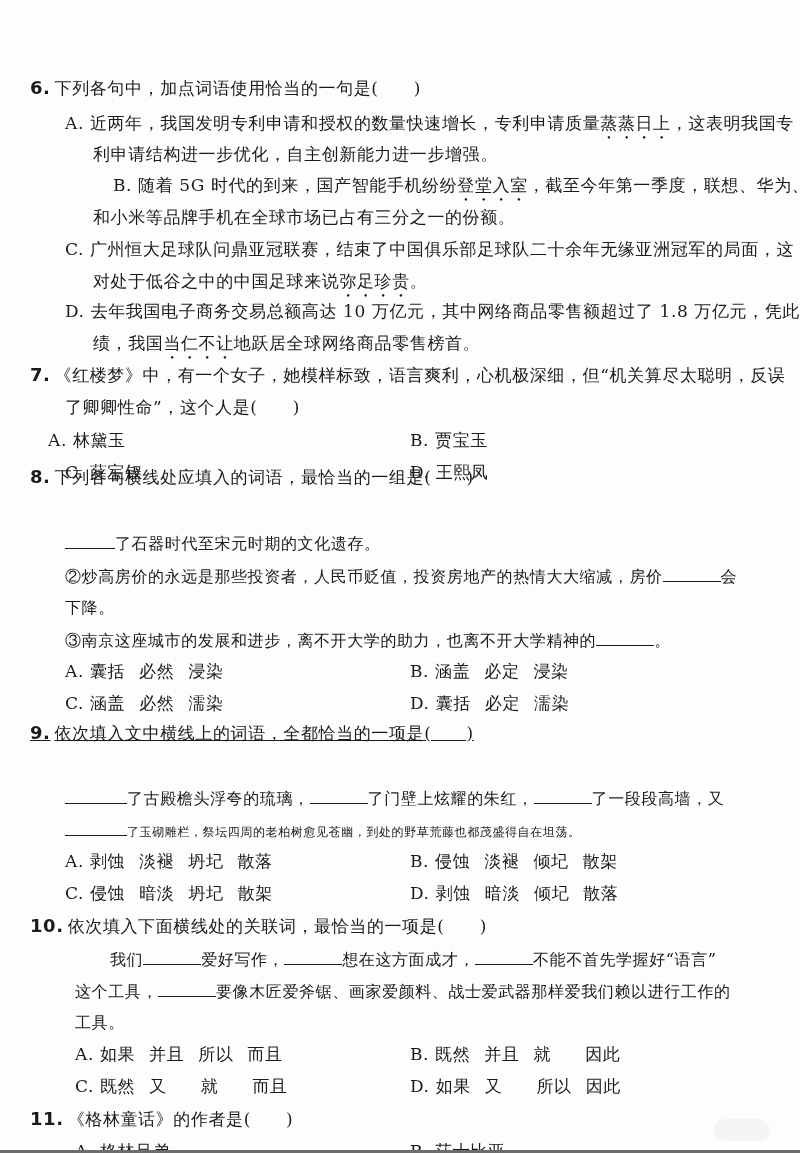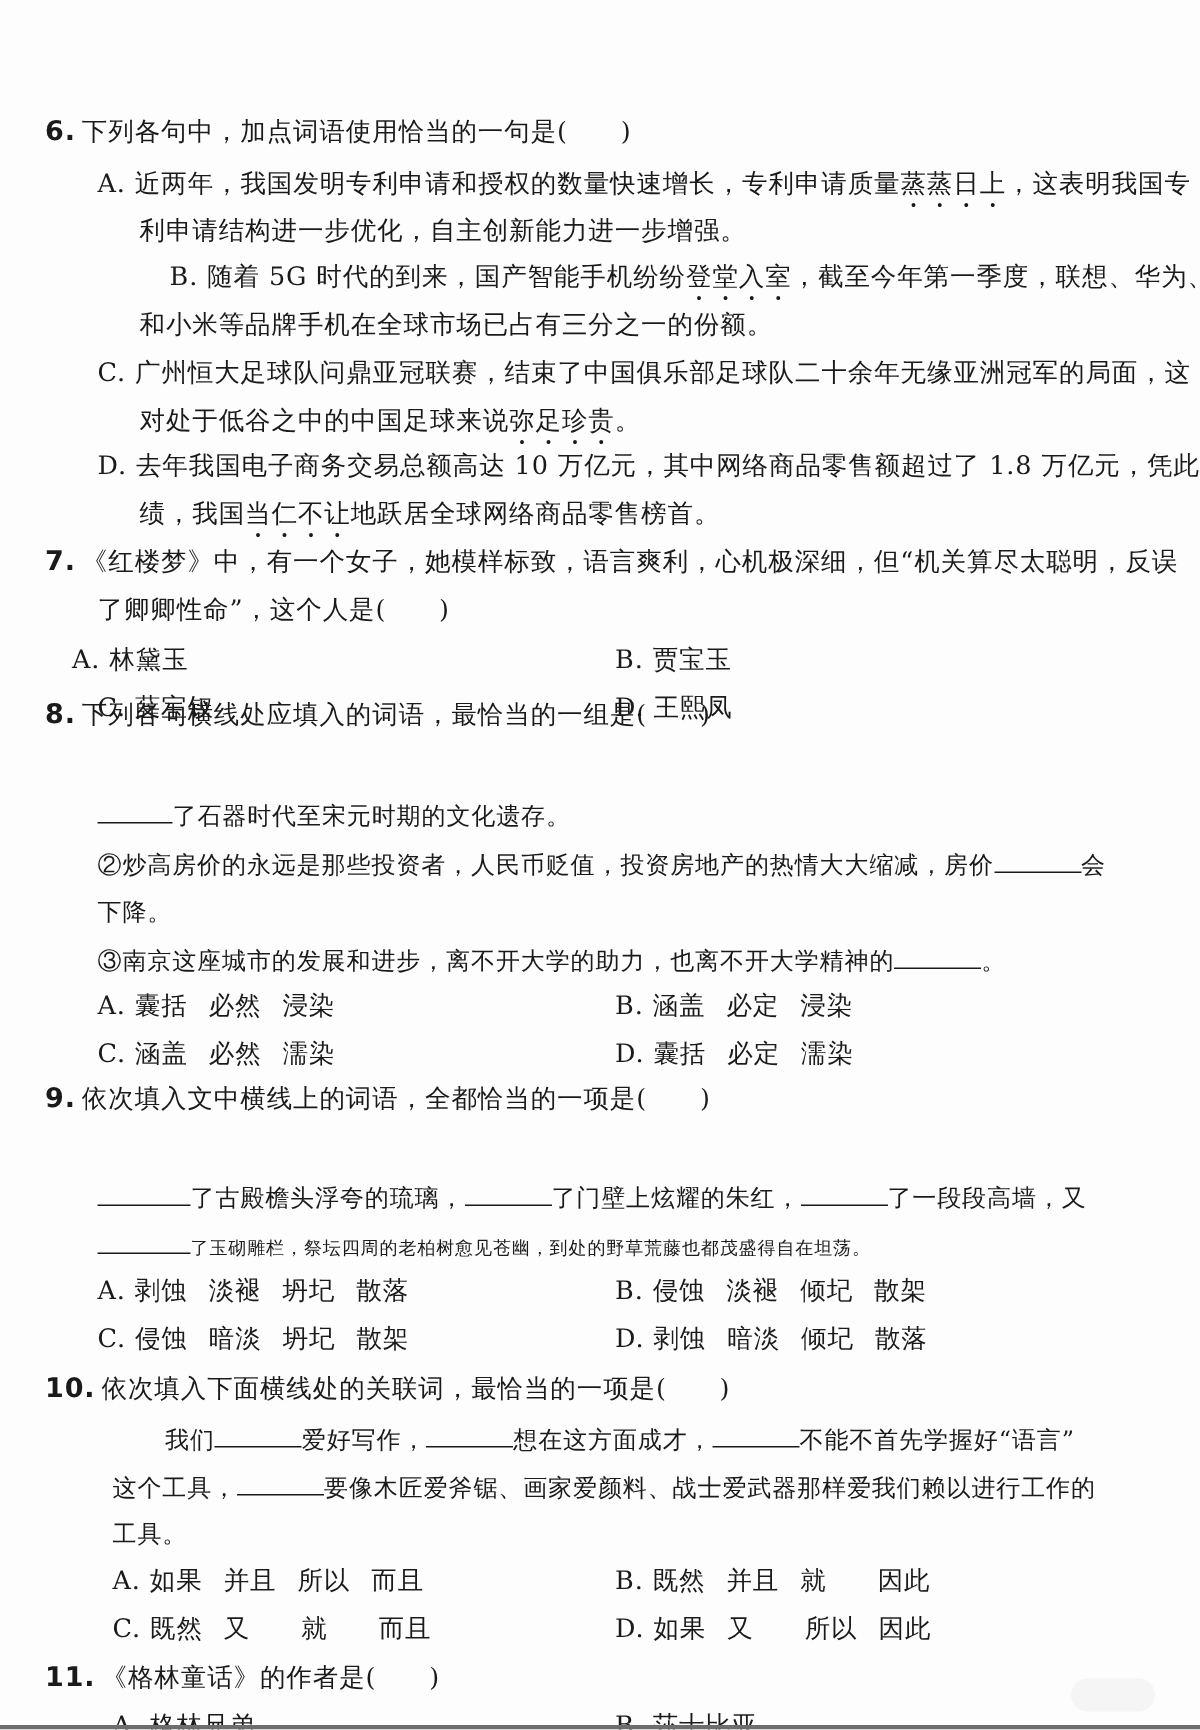--- a/index.html
+++ b/index.html
@@ -153,21 +153,21 @@
   <div class="line opts2" style="left:410px; top:660px;">
     <span class="opt-letter">B.</span><span class="w">涵盖</span><span class="w">必定</span><span class="w">浸染</span>
   </div>
   <div class="line opts2" style="left:65px; top:692px;">
     <span class="opt-letter">C.</span><span class="w">涵盖</span><span class="w">必然</span><span class="w">濡染</span>
   </div>
   <div class="line opts2" style="left:410px; top:692px;">
     <span class="opt-letter">D.</span><span class="w">囊括</span><span class="w">必定</span><span class="w">濡染</span>
   </div>
 
-  <div class="line" style="left:30px; top:722px;">
+  <div class="line" style="left:30px; top:722px;text-decoration:underline;">
     <span class="qnum">9.</span><span>依次填入文中横线上的词语，全都恰当的一项是(　　)</span>
   </div>
   <div class="line" style="left:65px; top:787px; font-size:16px;">
     <span class="blank b62"></span><span>了古殿檐头浮夸的琉璃，</span><span class="blank b58"></span><span>了门壁上炫耀的朱红，</span><span class="blank b58"></span><span>了一段段高墙，又</span>
   </div>
   <div class="line" style="left:65px; top:819px; font-size:12px;">
     <span class="blank b62"></span><span>了玉砌雕栏，祭坛四周的老柏树愈见苍幽，到处的野草荒藤也都茂盛得自在坦荡。</span>
   </div>
   <div class="line opts2" style="left:65px; top:850px;">
     <span class="opt-letter">A.</span><span class="w">剥蚀</span><span class="w">淡褪</span><span class="w">坍圮</span><span class="w">散落</span>

